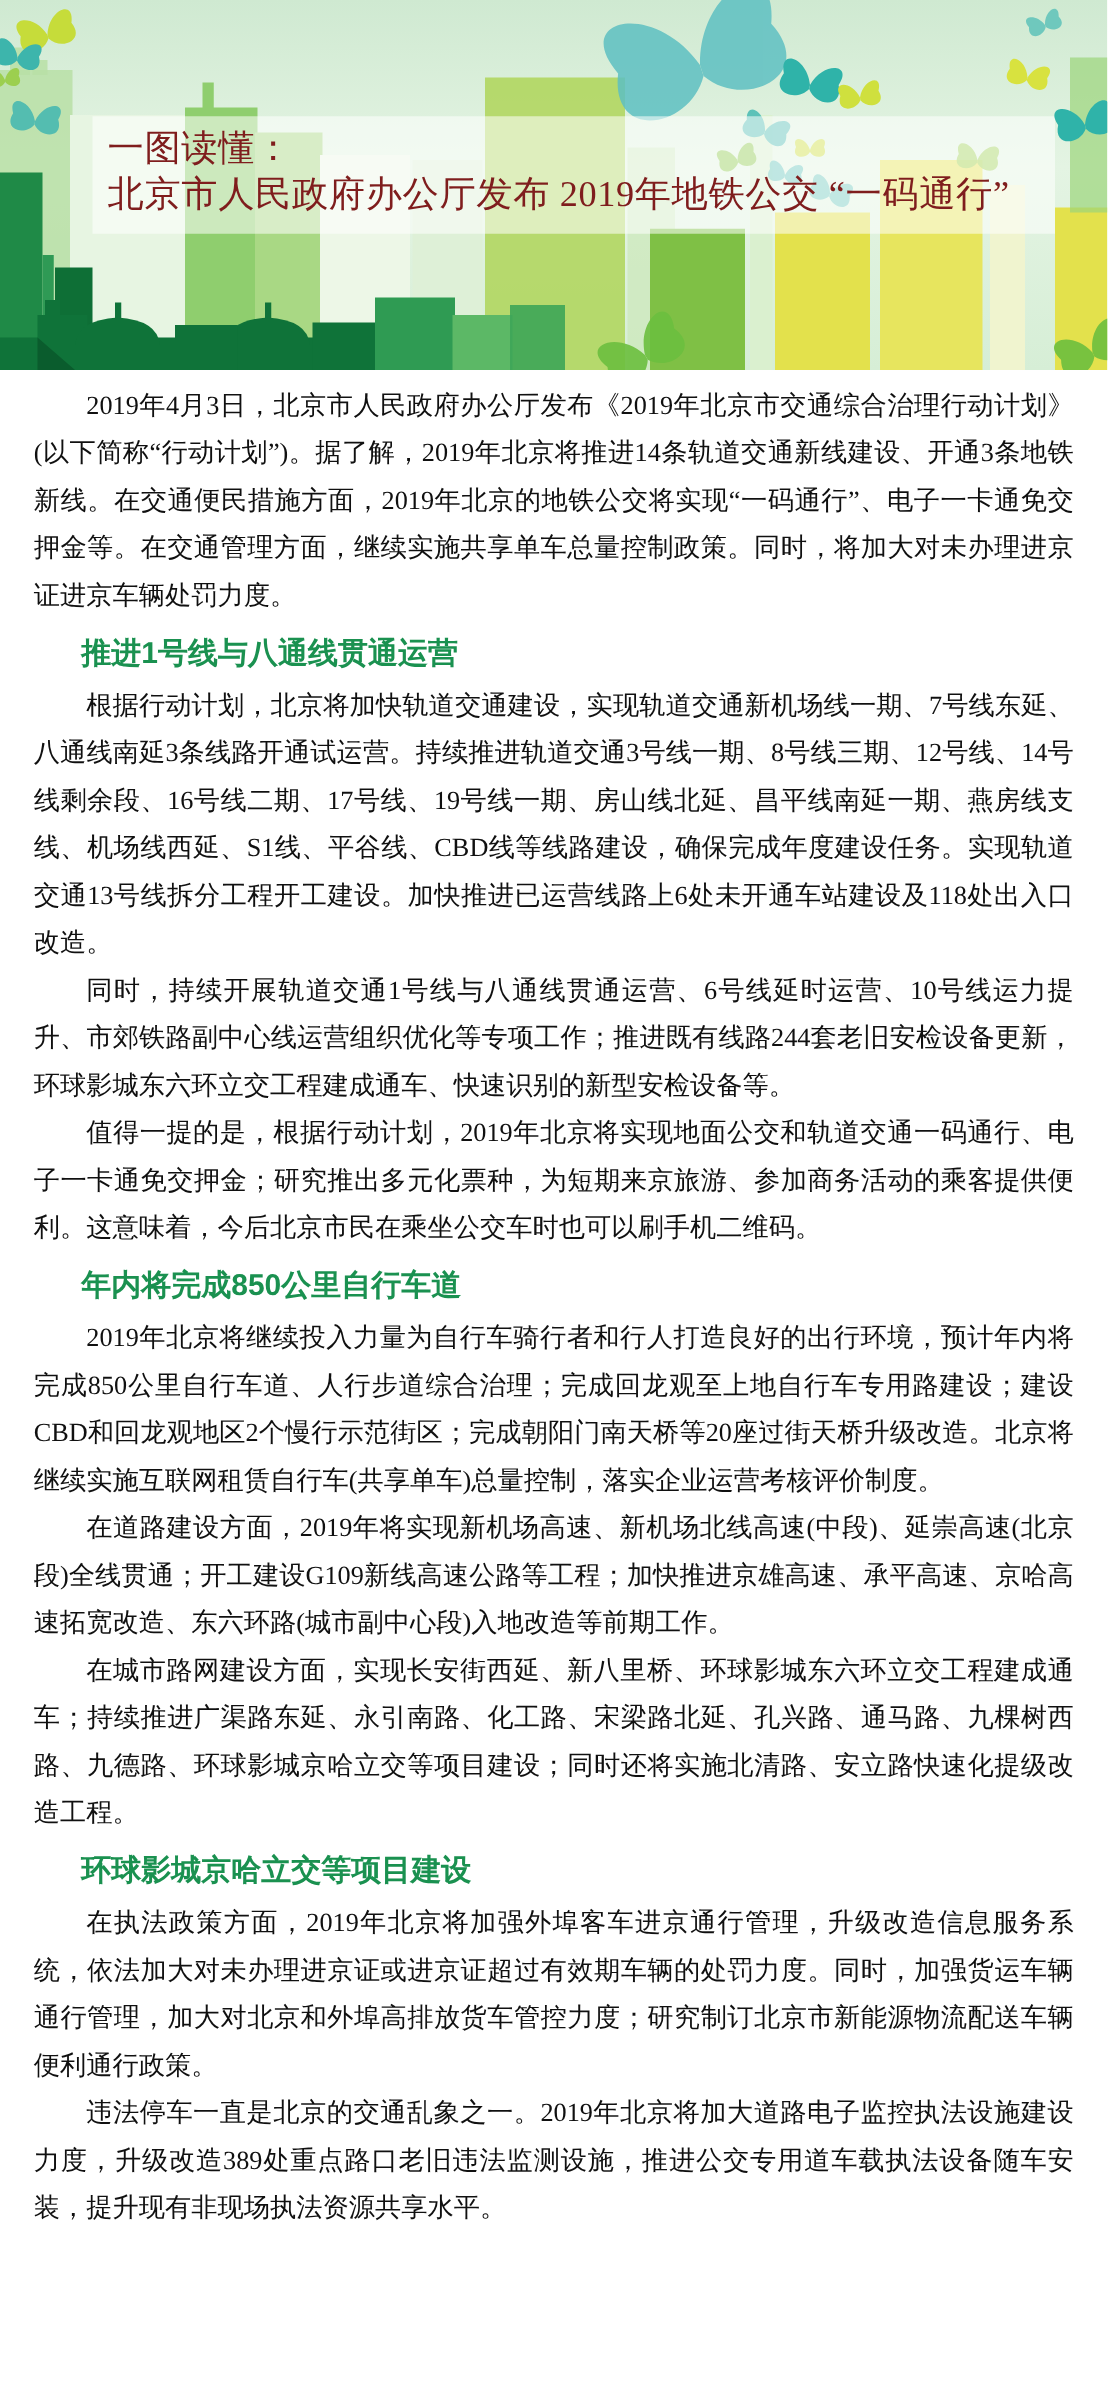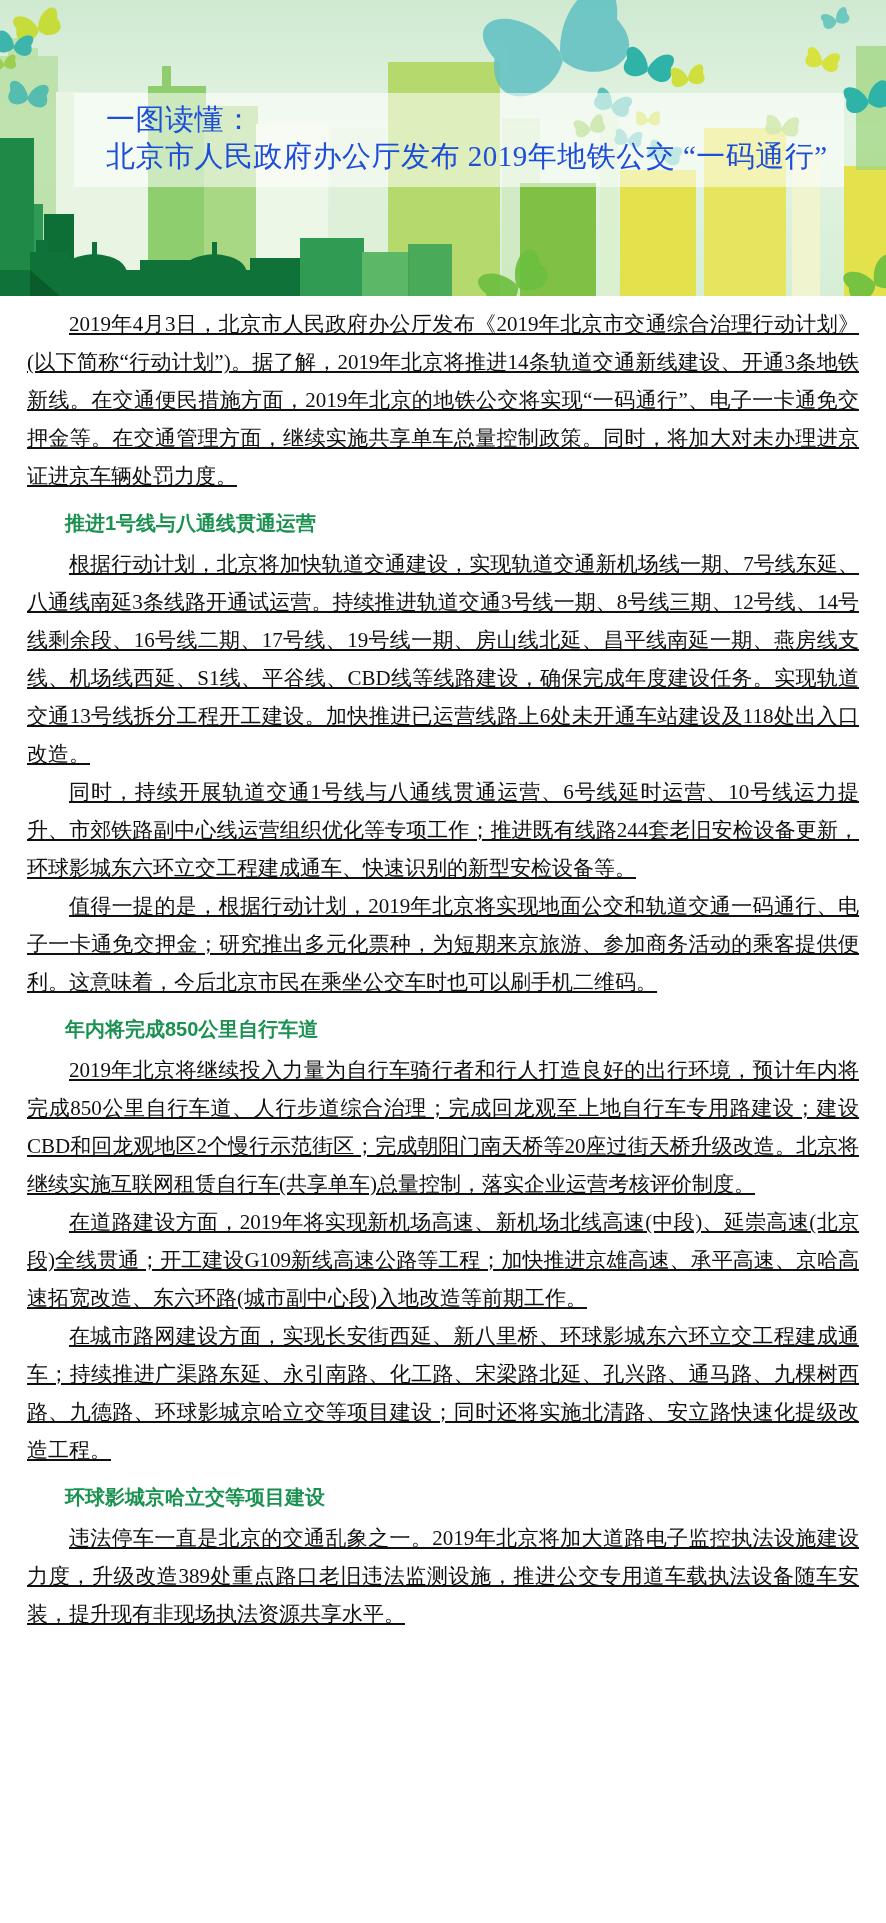--- a/index.html
+++ b/index.html
@@ -8,43 +8,41 @@
     font-family:"Liberation Serif","DejaVu Serif",serif;
   }
   .page { width:886px; min-height:1923px; background:#ffffff; }
 
   
   .banner { position:relative; width:886px; height:296px; overflow:hidden; }
   .banner svg { display:block; }
   .title-band {
     position:absolute; left:74px; top:93px; width:770px; height:94px;
     box-sizing:border-box; padding:8px 0 0 12px;
-    color:#1d4ed8;
-    margin-left:20px;
+    color:#7f1d1d;
   }
   .title-line {
     font-size:29px; line-height:37px; white-space:nowrap; letter-spacing:0.5px;
   }
 
   
   .article { padding:9px 27px 46px 27px; }
   .para {
     margin:0;
     font-size:21px;
     line-height:38px;
     text-align:justify;
     text-indent:2em;
     color:#101010;
-    text-decoration:underline;
   }
   .section-heading {
     margin:9px 0 3px 0;
     padding-left:38px;
     font-family:"Liberation Sans","DejaVu Sans",sans-serif;
-    font-size:20px;
+    font-size:24px;
     line-height:38px;
     font-weight:bold;
     color:var(--heading-green,#1a9150);
   }
 </style>
 </head>
 <body>
 
 <div class="page">
 
@@ -150,16 +148,17 @@
       <p class="para">2019年4月3日，北京市人民政府办公厅发布《2019年北京市交通综合治理行动计划》(以下简称“行动计划”)。据了解，2019年北京将推进14条轨道交通新线建设、开通3条地铁新线。在交通便民措施方面，2019年北京的地铁公交将实现“一码通行”、电子一卡通免交押金等。在交通管理方面，继续实施共享单车总量控制政策。同时，将加大对未办理进京证进京车辆处罚力度。</p>
       <h2 class="section-heading">推进1号线与八通线贯通运营</h2>
       <p class="para">根据行动计划，北京将加快轨道交通建设，实现轨道交通新机场线一期、7号线东延、八通线南延3条线路开通试运营。持续推进轨道交通3号线一期、8号线三期、12号线、14号线剩余段、16号线二期、17号线、19号线一期、房山线北延、昌平线南延一期、燕房线支线、机场线西延、S1线、平谷线、CBD线等线路建设，确保完成年度建设任务。实现轨道交通13号线拆分工程开工建设。加快推进已运营线路上6处未开通车站建设及118处出入口改造。</p>
       <p class="para">同时，持续开展轨道交通1号线与八通线贯通运营、6号线延时运营、10号线运力提升、市郊铁路副中心线运营组织优化等专项工作；推进既有线路244套老旧安检设备更新，环球影城东六环立交工程建成通车、快速识别的新型安检设备等。</p>
       <p class="para">值得一提的是，根据行动计划，2019年北京将实现地面公交和轨道交通一码通行、电子一卡通免交押金；研究推出多元化票种，为短期来京旅游、参加商务活动的乘客提供便利。这意味着，今后北京市民在乘坐公交车时也可以刷手机二维码。</p>
       <h2 class="section-heading">年内将完成850公里自行车道</h2>
       <p class="para">2019年北京将继续投入力量为自行车骑行者和行人打造良好的出行环境，预计年内将完成850公里自行车道、人行步道综合治理；完成回龙观至上地自行车专用路建设；建设CBD和回龙观地区2个慢行示范街区；完成朝阳门南天桥等20座过街天桥升级改造。北京将继续实施互联网租赁自行车(共享单车)总量控制，落实企业运营考核评价制度。</p>
       <p class="para">在道路建设方面，2019年将实现新机场高速、新机场北线高速(中段)、延崇高速(北京段)全线贯通；开工建设G109新线高速公路等工程；加快推进京雄高速、承平高速、京哈高速拓宽改造、东六环路(城市副中心段)入地改造等前期工作。</p>
       <p class="para">在城市路网建设方面，实现长安街西延、新八里桥、环球影城东六环立交工程建成通车；持续推进广渠路东延、永引南路、化工路、宋梁路北延、孔兴路、通马路、九棵树西路、九德路、环球影城京哈立交等项目建设；同时还将实施北清路、安立路快速化提级改造工程。</p>
       <h2 class="section-heading">环球影城京哈立交等项目建设</h2>
+      <p class="para">在执法政策方面，2019年北京将加强外埠客车进京通行管理，升级改造信息服务系统，依法加大对未办理进京证或进京证超过有效期车辆的处罚力度。同时，加强货运车辆通行管理，加大对北京和外埠高排放货车管控力度；研究制订北京市新能源物流配送车辆便利通行政策。</p>
       <p class="para">违法停车一直是北京的交通乱象之一。2019年北京将加大道路电子监控执法设施建设力度，升级改造389处重点路口老旧违法监测设施，推进公交专用道车载执法设备随车安装，提升现有非现场执法资源共享水平。</p>
     </article>
 
 </div>
 
 </body></html>

